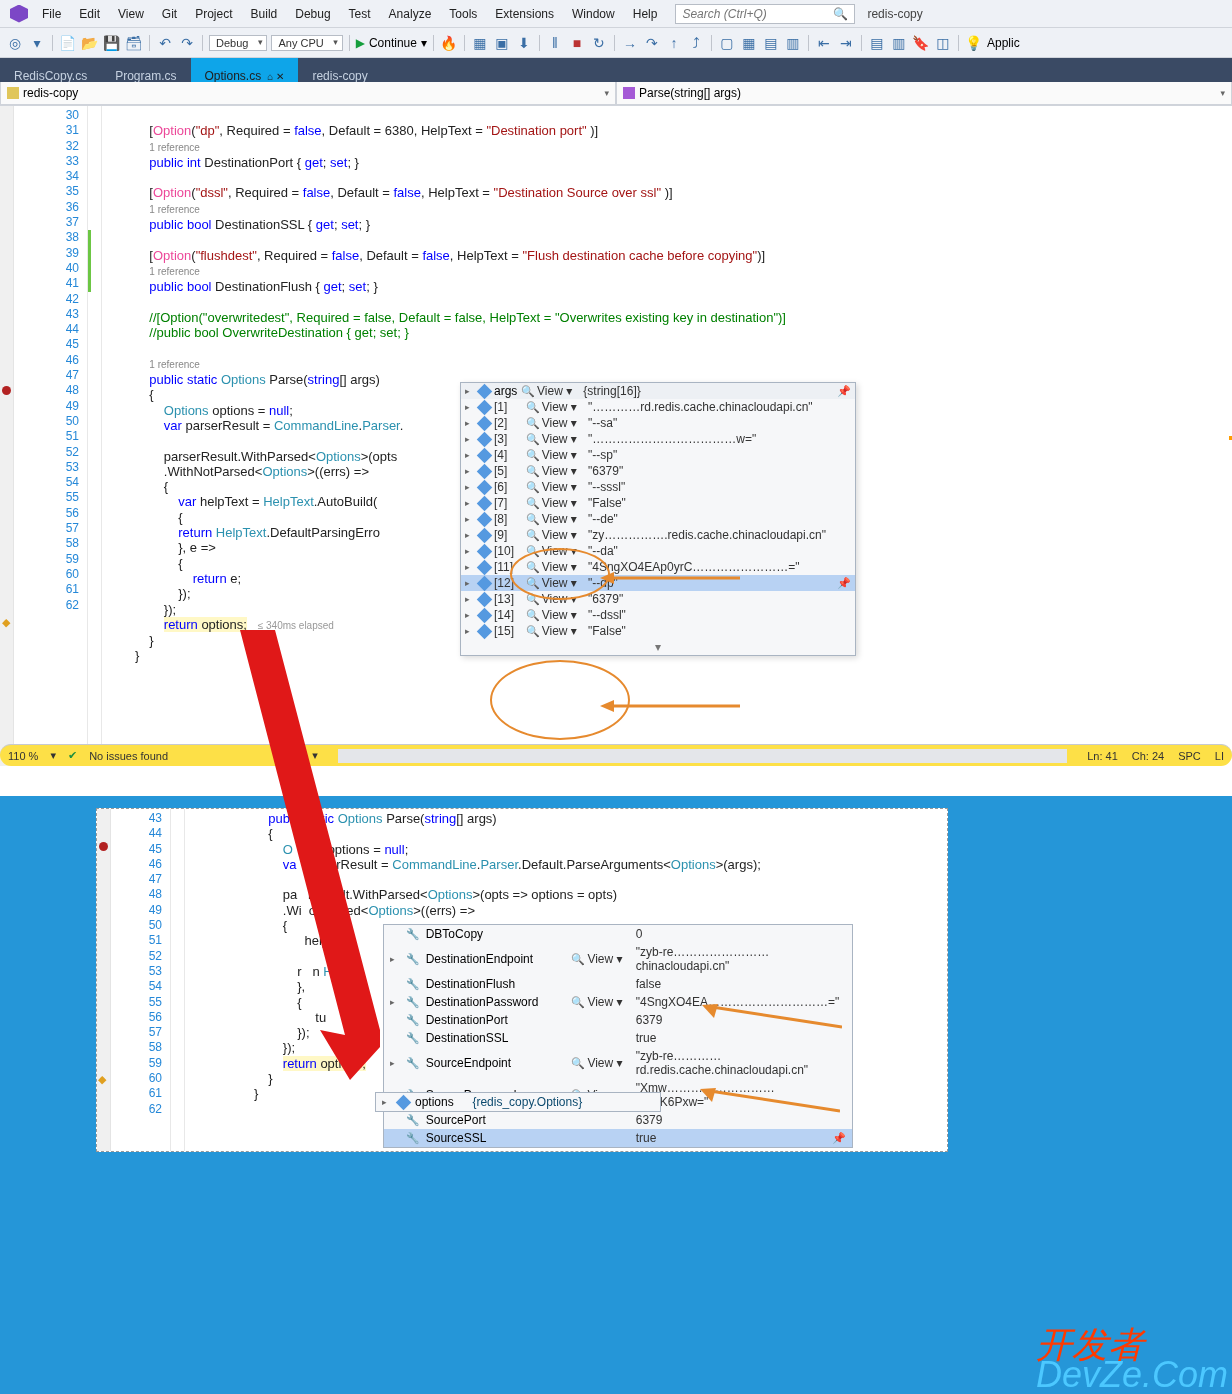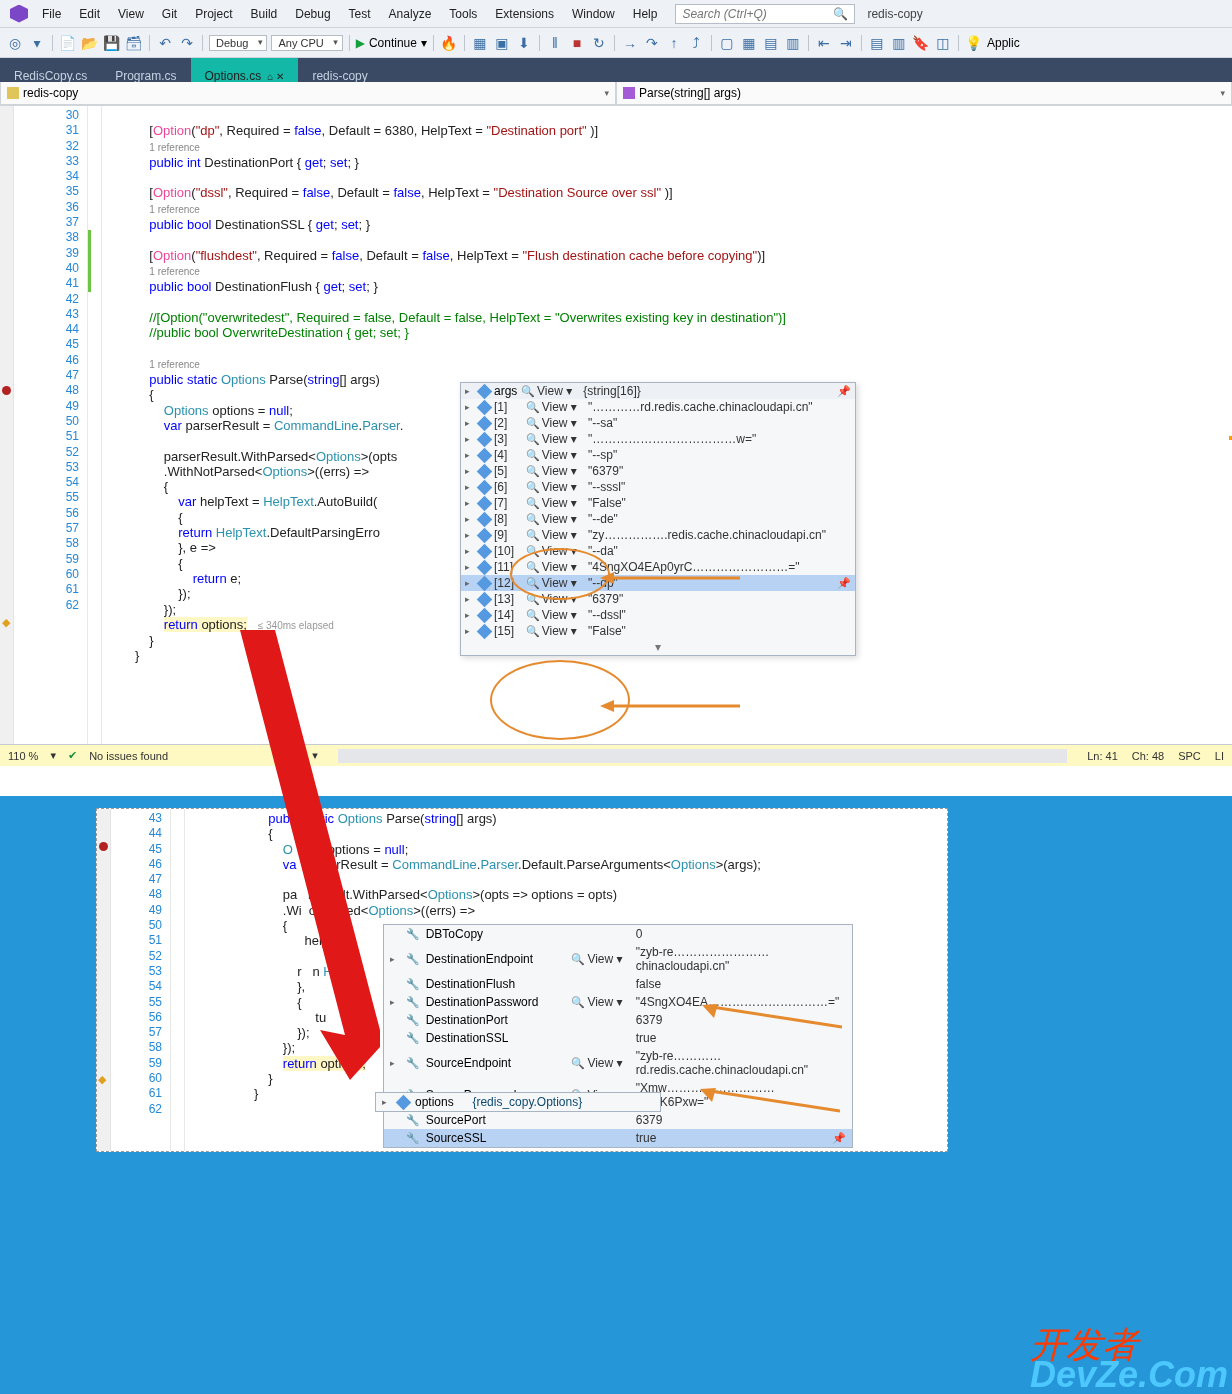--- a/index.html
+++ b/index.html
@@ -13,21 +13,21 @@
 .sln { margin-left:10px; color:#444; }
 .toolbar { display:flex; align-items:center; height:30px; background:#eef1f6; border-bottom:1px solid #d0d4db; padding:0 6px; gap:4px; }
 .tbtn { width:18px; height:18px; display:inline-flex; align-items:center; justify-content:center; color:#3a6ea5; font-size:14px; cursor:pointer; }
 .sep { width:1px; height:16px; background:#c0c4cc; margin:0 2px; }
 .dropdown { border:1px solid #b7bdc6; padding:1px 18px 1px 6px; background:#fff; font-size:11px; color:#333; position:relative; }
 .dropdown:after { content:'▾'; position:absolute; right:4px; font-size:9px; color:#555; }
 .continue { display:flex; align-items:center; gap:4px; font-size:12px; }
 .continue .play { color:#159e3d; font-size:12px; }
 .tabs { display:flex; height:24px; background:#3a4a64; }
 .tab { padding:18px 14px; color:#c5d1e0; font-size:12px; display:flex; align-items:center; gap:6px; }
-.tab.active { background:#14b8a6; color:#202020; }
+.tab.active { background:#0ea5e9; color:#202020; }
 .tab .close { font-size:10px; }
 .nav { display:flex; height:24px; background:#f6f7f9; border-bottom:1px solid #d0d4db; }
 .nav-item { flex:1; border:1px solid #cfd3da; border-top:none; padding:2px 6px; display:flex; align-items:center; font-size:12px; background:#fafafa; position:relative; }
 .nav-item:after { content:'▾'; position:absolute; right:6px; font-size:9px; color:#666; }
 .nav-icon { width:12px; height:12px; margin-right:4px; }
 .editor { position:relative; height:660px; display:flex; background:#fff; }
 .bp-margin { width:14px; background:#f0f0f0; border-right:1px solid #e4e4e4; position:relative; flex-shrink:0; }
 .bp-dot { position:absolute; left:2px; width:9px; height:9px; background:#b32222; border-radius:50%; }
 .gutter { width:74px; background:#fff; border-right:1px solid #e8e8e8; text-align:right; padding-right:8px; color:#2588d8; font-size:12px; line-height:15.3px; padding-top:2px; }
 .fold { width:14px; background:#fff; border-right:1px solid #e8e8e8; }
@@ -41,37 +41,37 @@
 .datatip { position:absolute; background:#f6f7f9; border:1px solid #a9b4c2; box-shadow:2px 2px 6px rgba(0,0,0,0.15); font-size:12px; }
 .dt-row { display:flex; align-items:center; padding:1px 4px; gap:4px; }
 .dt-row.sel { background:#b8d2f3; }
 .dt-arrow { width:10px; color:#666; font-size:9px; }
 .dt-cube { width:11px; height:11px; background:#5599e0; transform:rotate(45deg); }
 .dt-idx { width:28px; color:#333; }
 .dt-view { display:flex; align-items:center; gap:2px; width:58px; color:#333; }
 .dt-view .mag2 { font-size:11px; }
 .dt-val { color:#333; flex:1; }
 .dt-pin { color:#888; font-size:11px; }
-.statusbar { position:absolute; bottom:0; display:flex; align-items:center; height:22px; background:#fef9c3; border-top:1px solid #c6cad1; width:100%; font-size:11px; color:#333; padding:0 8px; gap:12px; }
+.statusbar { position:absolute; bottom:0; display:flex; align-items:center; height:22px; background:#fde047; border-top:1px solid #c6cad1; width:100%; font-size:11px; color:#333; padding:0 8px; gap:12px;border-radius:11px; }
 .statusbar .ok { color:#1e8e3e; }
 .statusbar .right { margin-left:auto; display:flex; gap:14px; }
 .second-panel { position:absolute; left:0; top:796px; width:1232px; height:598px; background:#2596d8; }
 .second-inner { position:absolute; left:96px; top:12px; width:852px; height:344px; background:#fff; border:1px dashed #999; display:flex; }
 .second-inner .bp-margin { width:14px; }
 .second-inner .gutter { width:60px; }
 .second-inner .code { padding-left:40px; }
 .loc-tip { position:absolute; background:#f6f7f9; border:1px solid #a9b4c2; font-size:12px; }
 .loc-row { display:flex; align-items:center; padding:2px 6px; gap:6px; }
 .loc-row.sel { background:#b8d2f3; }
 .wrench { color:#555; font-size:11px; }
 .orange-arrow { position:absolute; pointer-events:none; }
 .orange-circle { position:absolute; border:2px solid #e68a2e; border-radius:50%; pointer-events:none; }
 .red-arrow { position:absolute; left:120px; top:630px; width:260px; height:450px; pointer-events:none; }
 .watermark { position:absolute; right:4px; bottom:4px; font-family:'Times New Roman',serif; font-style:italic; font-size:36px; line-height:30px; }
-.wm1 { color:#ff3a00; } .wm2 { color:#4cc8ff;font-weight:bold; }
+.wm1 { color:#ff3a00; } .wm2 { color:#4cc8ff; }
 </style>
 </head>
 <body>
 
 <div class="menubar">
   <div class="vs-logo"></div>
   <span class="menu-item">File</span>
     <span class="menu-item">Edit</span>
     <span class="menu-item">View</span>
     <span class="menu-item">Git</span>
@@ -329,21 +329,21 @@
 
   <div class="statusbar">
     <span>110 %</span>
     <span>▾</span>
     <span class="ok">✔</span>
     <span>No issues found</span>
     <span style="margin-left:120px">✎ ▾</span>
     <div style="flex:1;height:14px;background:#e4e6ea;margin:0 8px"></div>
     <span class="right">
       <span>Ln: 41</span>
-      <span>Ch: 48</span>
+      <span>Ch: 24</span>
       <span>SPC</span>
       <span>LI</span>
     </span>
   </div>
 </div>
 
 <div class="second-panel">
   <div class="second-inner">
     <div class="bp-margin">
       <div class="bp-dot" style="top:33px"></div>

